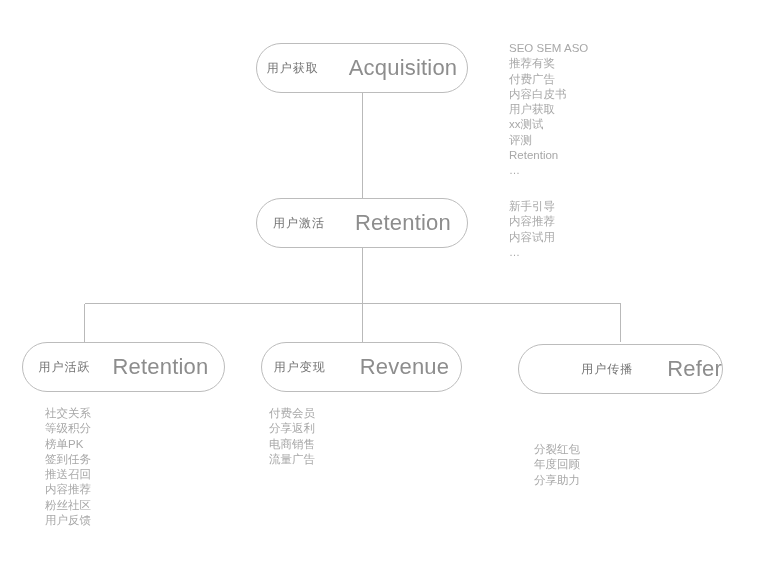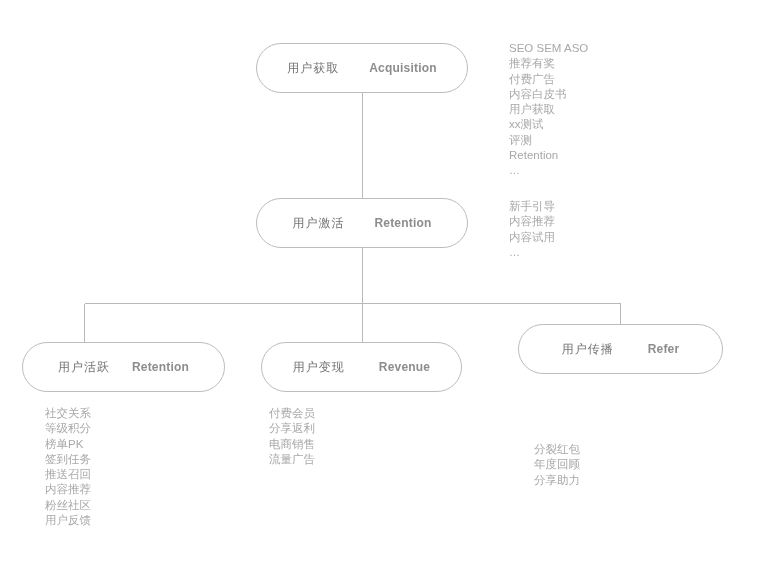--- a/index.html
+++ b/index.html
@@ -47,33 +47,32 @@
     justify-content: center;
     white-space: nowrap;
   }
   .stage-box .label-cn {
     color: #737373;
     font-size: 12px;
     letter-spacing: 1px;
   }
   .stage-box .label-en {
     color: #8d8d8d;
-    font-size: 12px;
+    font-size: 22px;
     letter-spacing: 0.2px;
-    font-weight: bold;
   }
   .gap-sm { display: inline-block; width: 22px; }
   .gap-md { display: inline-block; width: 30px; }
   .gap-lg { display: inline-block; width: 34px; }
 
   #box-acquisition { left: 256px; top: 43px;  width: 212px; height: 50px; }
   #box-activation  { left: 256px; top: 198px; width: 212px; height: 50px; }
   #box-retention   { left: 22px;  top: 342px; width: 203px; height: 50px; }
   #box-revenue     { left: 261px; top: 342px; width: 201px; height: 50px; }
-  #box-refer       { left: 518px; top: 324px; width: 205px; height: 50px; }
+  #box-refer       { left: 518px; top: 344px; width: 205px; height: 50px; justify-content: flex-end; }
 
   
   .tactic-list {
     position: absolute;
     color: #a8a8a8;
     font-size: 11.5px;
     line-height: 15.3px;
     white-space: nowrap;
   }
   .tactic-list .tactic-item { display: block; }

